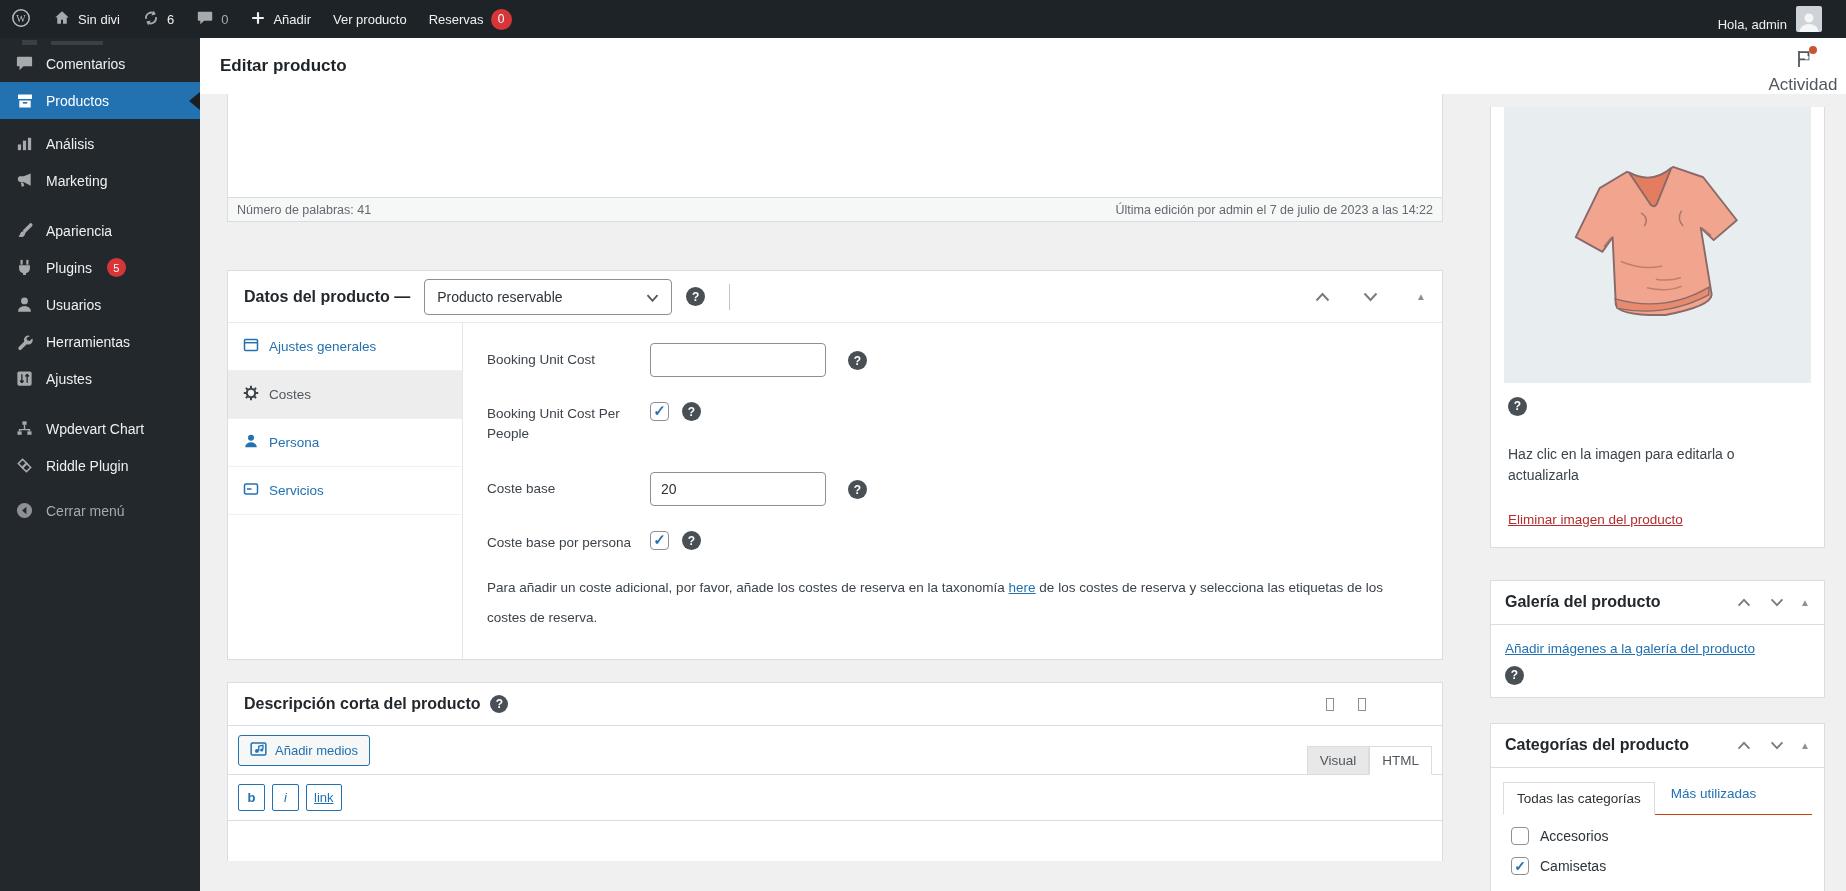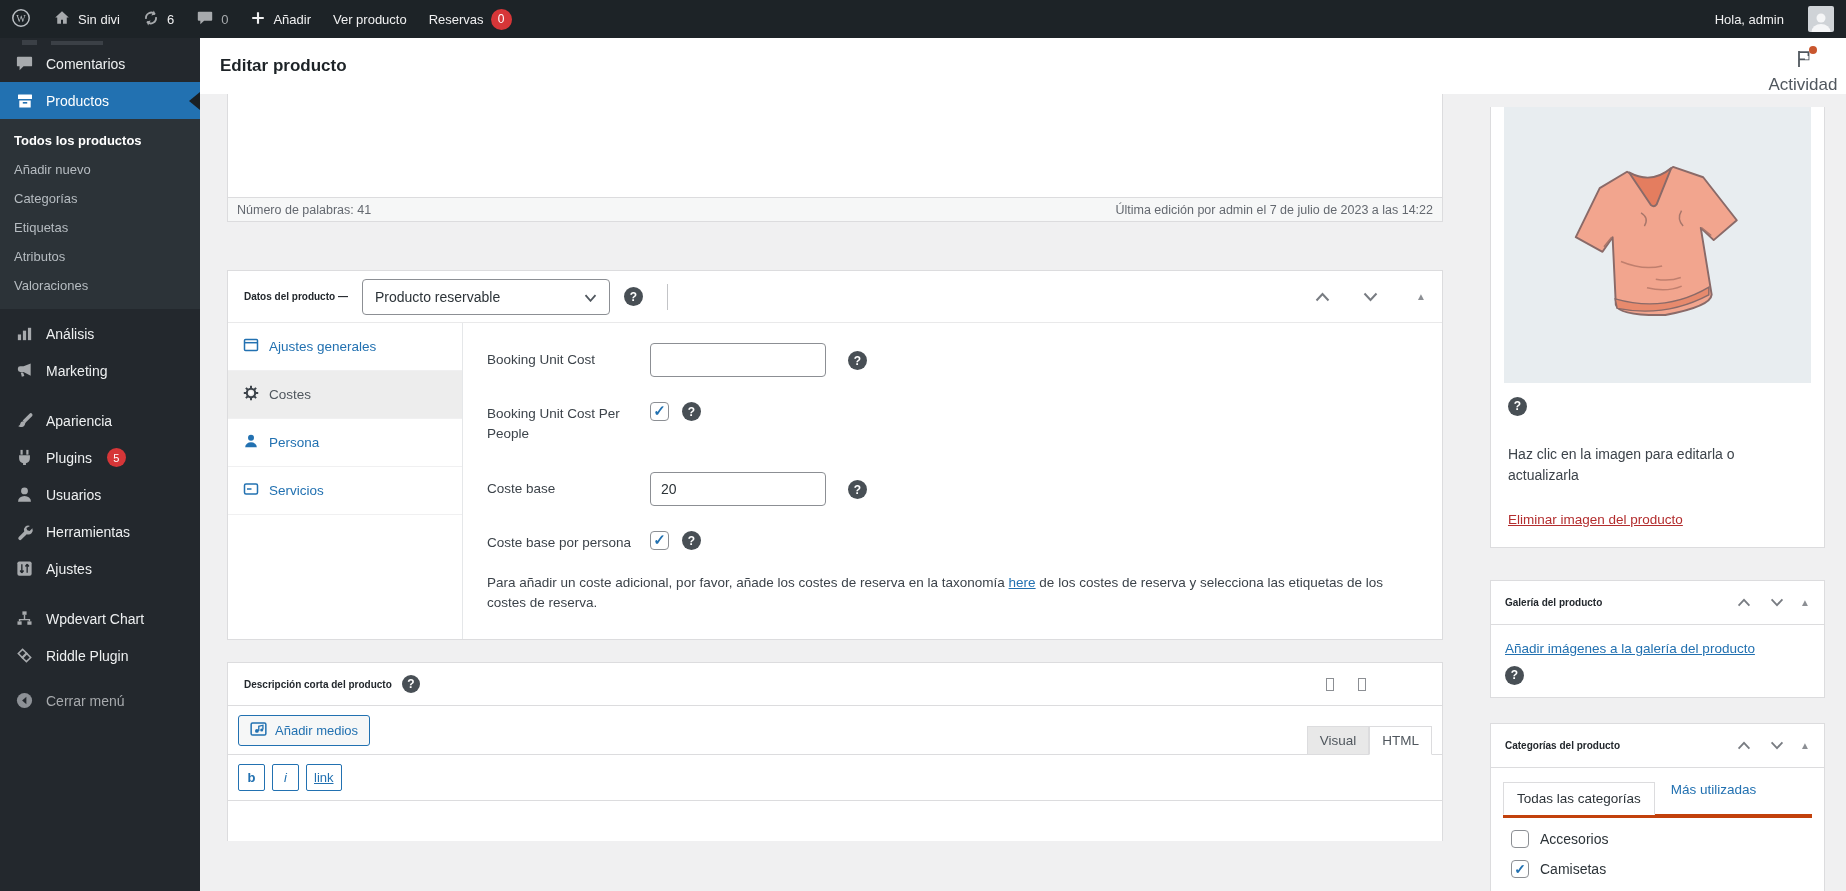--- a/index.html
+++ b/index.html
@@ -2,21 +2,21 @@
 <html><head>
 <meta charset="utf-8">
 <style>
   *{box-sizing:border-box;margin:0;padding:0}
   html,body{width:1846px;height:891px;overflow:hidden;font-family:"Liberation Sans",sans-serif;background:#f0f0f1;color:#1d2327}
   a{text-decoration:none;color:inherit;cursor:pointer}
 
   
   #adminbar{position:fixed;top:0;left:0;right:0;height:38px;background:#1d2327;color:#f0f0f1;display:flex;align-items:center;font-size:13px;z-index:60}
   .ab-item{display:flex;align-items:center;gap:7px;padding:0 11px;height:38px}
-  .ab-right{margin-left:auto;display:flex;align-items:center;gap:24px;padding-right:12px}
+  .ab-right{margin-left:auto;display:flex;align-items:flex-end;gap:9px;padding-right:24px}
   .muted{color:#a7aaad}
   .badge-red{background:#d63638;color:#fff;border-radius:50%;min-width:21px;height:21px;display:inline-flex;align-items:center;justify-content:center;font-size:12px;padding:0 3px}
   .avatar{width:26px;height:26px;background:#cfd3d7;border-radius:2px;display:inline-flex;align-items:flex-end;justify-content:center;overflow:hidden}
 
   
   #sidebar{position:fixed;top:38px;left:0;bottom:0;width:200px;background:#23282d;color:#f0f0f1;font-size:14px;z-index:50}
   .menu-frag{height:7px;overflow:hidden;display:flex;gap:14px;padding-left:22px;align-items:flex-end}
   .menu-frag span{background:#3b4046;display:block}
   .menu-item{display:flex;align-items:center;gap:11px;padding:8px 8px 8px 14px;position:relative;color:#eef0f1}
   .mi-icon{width:21px;height:21px;display:flex;align-items:center;justify-content:center;flex:none}
@@ -34,21 +34,21 @@
   #pageheader{background:#fff;height:56px;margin-top:38px;display:flex;align-items:center;padding-left:20px;position:relative}
   #pageheader h1{font-size:17px;font-weight:600;color:#1d2327}
   .activity{position:absolute;right:8px;top:10px;text-align:center;color:#50575e;font-size:17px;width:70px}
   .activity .dot{position:absolute;top:-2px;right:20px;width:8px;height:8px;border-radius:50%;background:#c9562e}
   #content{display:flex;padding:0 21px 0 27px;align-items:flex-start}
   .col-main{width:1216px;margin-right:47px}
   .col-side{width:335px}
 
   .pbox{background:#fff;border:1px solid #dcdcde}
   .pbox-head{display:flex;align-items:center;padding:0 16px;border-bottom:1px solid #e9e9ea}
-  .pbox-title{font-size:10px;font-weight:bold;color:#23282d}
+  .pbox-title{font-size:16px;font-weight:bold;color:#23282d}
   .chev{display:inline-flex;align-items:center;justify-content:center;width:20px;cursor:pointer}
   .tri{font-size:10px;color:#8c8f94;cursor:pointer}
   .help{width:19px;height:19px;border-radius:50%;background:#484f55;color:#fff;font-size:12px;font-weight:bold;display:inline-flex;align-items:center;justify-content:center;flex:none;cursor:pointer}
 
   
   #editor-top{border-top:none;height:128px;position:relative;margin-bottom:48px}
   .statusbar{position:absolute;left:0;right:0;bottom:0;height:24px;background:#f6f7f7;border-top:1px solid #dcdcde;display:flex;justify-content:space-between;align-items:center;padding:0 9px;font-size:12.5px;color:#646970}
 
   
   #pd-head{height:52px;gap:14px}
@@ -60,21 +60,21 @@
   .pd-tab.active{background:#ededed;color:#50575e}
   .pd-fields{flex:1;padding:20px 24px 26px 24px}
   .frow{display:flex;align-items:flex-start;margin-bottom:20px}
   .frow.tall{margin-bottom:28px}
   .f-label{width:163px;font-size:13.5px;color:#3c434a;line-height:20px;padding-top:7px;flex:none}
   .f-input{width:176px;height:34px;border:1px solid #8c8f94;border-radius:4px;padding:0 10px;font-size:14px;color:#2c3338;margin-right:22px;background:#fff}
   .cb{width:19px;height:19px;border:1px solid #8c8f94;border-radius:4px;background:#fff;display:inline-flex;align-items:center;justify-content:center;flex:none;margin-top:5px;cursor:pointer}
   .cb.checked::after{content:"✓";color:#2271b1;font-size:15px;font-weight:bold;line-height:1;transform:translateY(-1px)}
   .cb+.help{margin-left:13px;margin-top:5px}
   .f-input+.help{margin-top:8px}
-  .pd-note{font-size:13.5px;color:#3c434a;line-height:20px;margin-top:16px;padding-right:6px}
+  .pd-note{font-size:13.5px;color:#3c434a;line-height:30px;margin-top:16px;padding-right:6px}
   .link-blue{color:#2271b1;text-decoration:underline}
 
   
   #sd-box{margin-top:22px;border-bottom:none}
   #sd-head{height:43px}
   #sd-head .help{width:18px;height:18px;margin-left:10px}
   .ph-rects{margin-left:auto;margin-right:60px;display:flex;gap:24px}
   .ph-rect{width:8px;height:13px;border:1px solid #8c8f94;display:inline-block}
   .media-row{position:relative;height:48px;padding:9px 10px 0 10px}
   .add-media{display:inline-flex;align-items:center;gap:8px;height:31px;border:1px solid #2271b1;border-radius:3px;background:#f6f7f7;color:#2271b1;font-size:13px;padding:0 11px;cursor:pointer}
@@ -92,21 +92,21 @@
   .pa-help{margin:10px 0 0 17px}
   .pa-caption{margin:28px 17px 0;font-size:14px;color:#3c434a;line-height:21px}
   .link-del{display:block;margin:26px 17px 20px;color:#b32d2e;text-decoration:underline;font-size:13.5px}
   .side-head{height:44px;display:flex;align-items:center;padding:0 14px;border-bottom:1px solid #dcdcde}
   .side-head .ctrl{margin-left:auto;display:flex;align-items:center;gap:13px}
   #gallery-box{margin-top:32px}
   .gal-body{padding:14px 14px 12px}
   .gal-body .help{margin-top:9px}
   #cats-box{margin-top:25px}
   .cat-body{padding:14px 12px 20px}
-  .cat-tabs{border-bottom:4px solid #c2410c;display:flex;align-items:flex-start}
+  .cat-tabs{border-bottom:1px solid #c2410c;display:flex;align-items:center}
   .cat-tab-active{background:#fff;border:1px solid #dcdcde;border-bottom:1px solid #fff;margin-bottom:-1px;padding:8px 13px;font-size:13.5px;color:#2c3338;cursor:pointer}
   .cat-tab-link{font-size:13.5px;color:#2271b1;margin-left:16px;padding-bottom:9px;cursor:pointer}
   .cat-item{display:flex;align-items:center;gap:11px;margin:12px 0 0 8px;font-size:14px;color:#2c3338}
   .cat-cb{width:18px;height:18px;border:1px solid #8c8f94;border-radius:4px;background:#fff;display:inline-flex;align-items:center;justify-content:center;flex:none;cursor:pointer}
   .cat-cb.checked::after{content:"✓";color:#2271b1;font-size:14px;font-weight:bold;line-height:1}
 </style>
 </head>
 <body>
 
 <div id="adminbar">
@@ -186,28 +186,20 @@
         <svg width="20" height="20" viewBox="0 0 20 20">
           <rect x="3" y="3.5" width="14" height="4.5" rx="0.5" fill="#fff"></rect>
           <rect x="4.3" y="9.5" width="11.4" height="7" fill="#fff"></rect>
           <rect x="7.8" y="11" width="4.4" height="1.6" fill="#2271b1"></rect>
         </svg>
       </span>
     <span>Productos</span>
     <span class="menu-arrow"></span>
   </a>
 
-  <div class="submenu">
-    <a class="submenu-item current">Todos los productos</a>
-    <a class="submenu-item">Añadir nuevo</a>
-    <a class="submenu-item">Categorías</a>
-    <a class="submenu-item">Etiquetas</a>
-    <a class="submenu-item">Atributos</a>
-    <a class="submenu-item">Valoraciones</a>
-  </div>
 
   <a class="menu-item" style="margin-top:6px">
     <span class="mi-icon">
         <svg width="19" height="19" viewBox="0 0 20 20">
           <rect x="3" y="11" width="3.4" height="6" fill="#a7aaad"></rect>
           <rect x="8.3" y="7" width="3.4" height="10" fill="#a7aaad"></rect>
           <rect x="13.6" y="4" width="3.4" height="13" fill="#a7aaad"></rect>
         </svg>
       </span>
     <span>Análisis</span>

